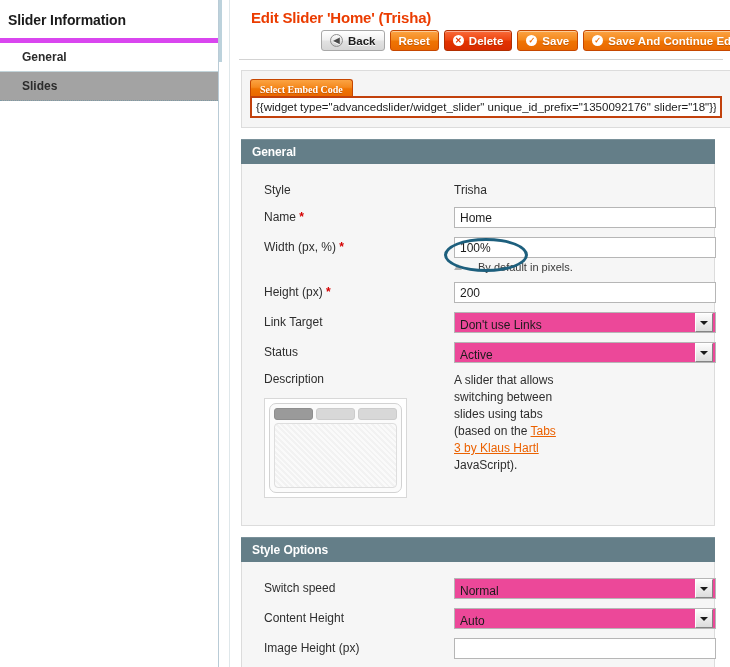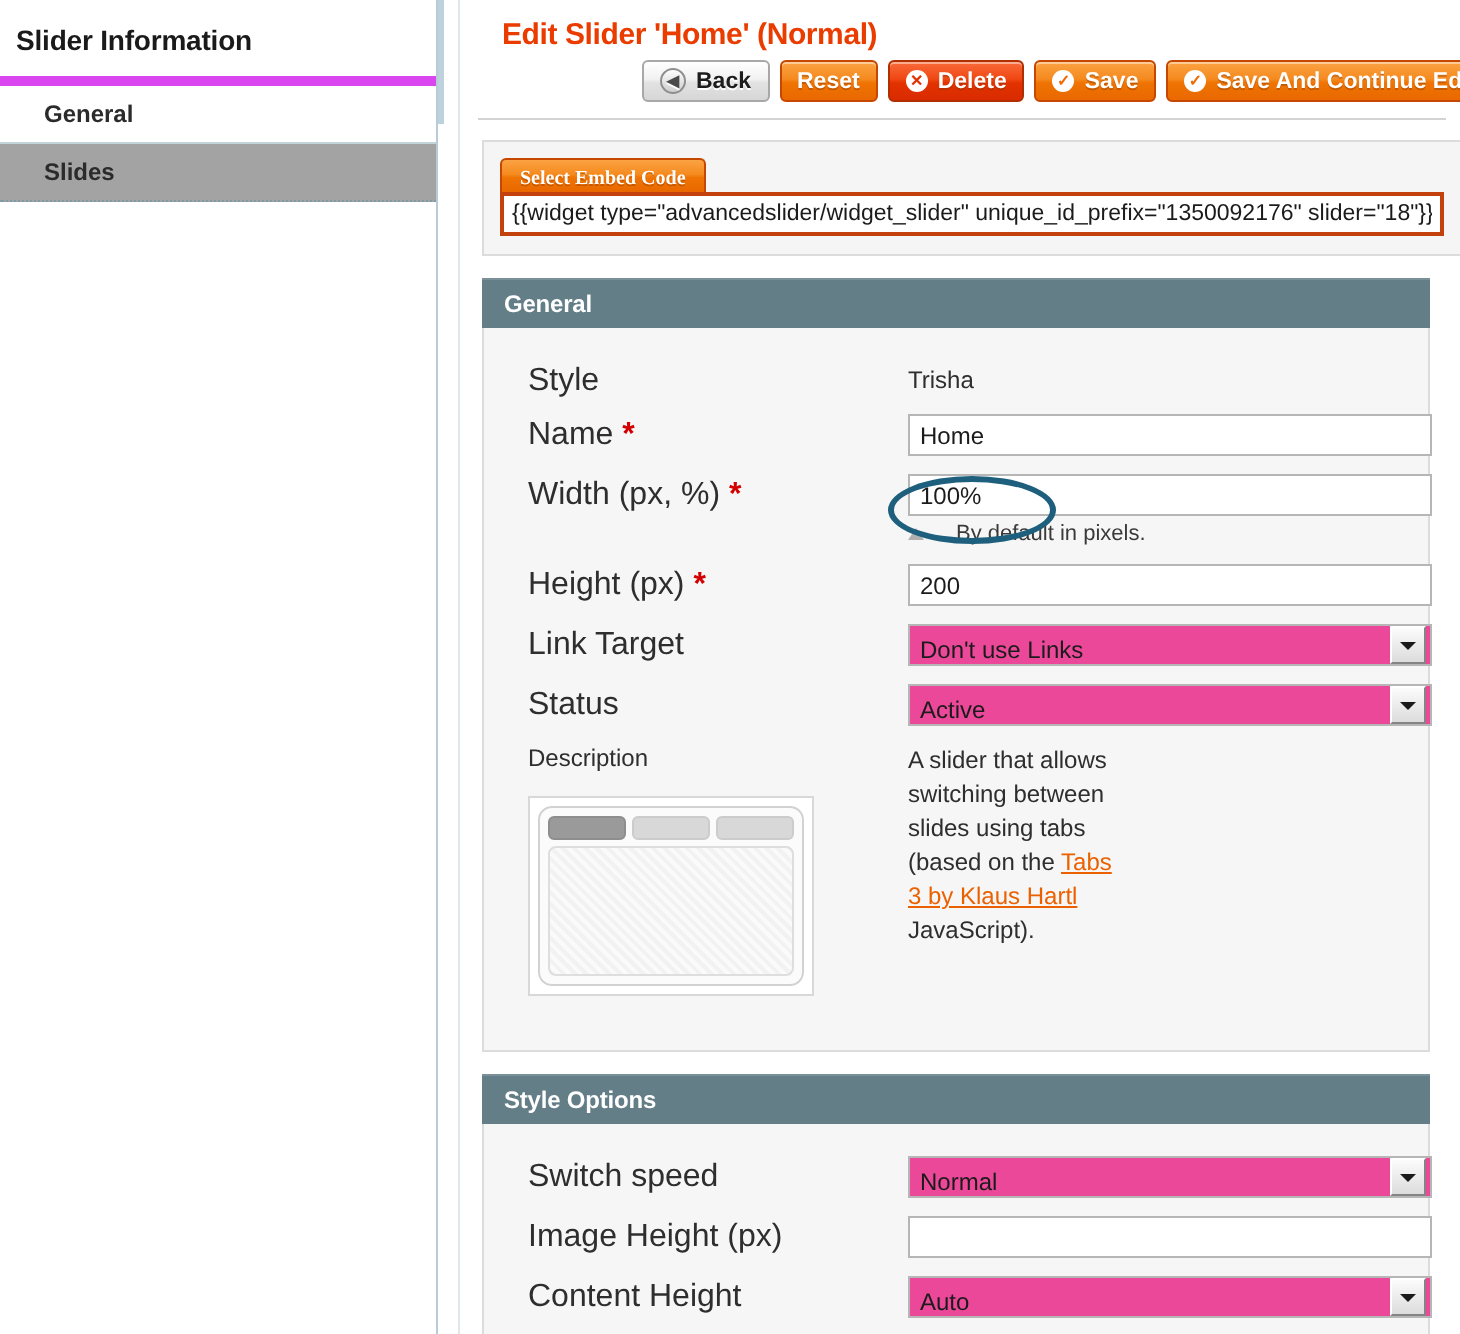--- a/index.html
+++ b/index.html
@@ -204,21 +204,21 @@
   }
   .frow {
     display: flex;
     align-items: flex-start;
     margin-bottom: 9px;
     padding-left: 22px;
   }
   .flabel {
     width: 190px;
     flex: none;
-    font-size: 16px;
+    font-size: 12px;
     color: #2e2e2e;
     padding-top: 3px;
     line-height: 15px;
   }
   .req { color: #d40000; font-weight: bold; }
   .fctl { position: relative; }
   .txt {
     width: 262px;
     box-sizing: border-box;
     height: 21px;
@@ -350,21 +350,21 @@
   </div>
   <div class="side-item active">
     <span>Slides</span>
   </div>
 </div>
 <div id="sidebar-divider"></div>
 <div id="sidebar-divider-accent"></div>
 
 <div id="main">
 
-  <div id="page-title">Edit Slider 'Home' (Normal)</div>
+  <div id="page-title">Edit Slider 'Home' (Trisha)</div>
 
   <div id="button-bar">
     <div class="btn grey">
       <span class="ico-circle light">◀</span>
       <span>Back</span>
     </div>
     <div class="btn">
       <span>Reset</span>
     </div>
     <div class="btn red">
@@ -489,36 +489,36 @@
           <div class="sel">
             <span>Normal</span>
             <span class="sel-arrow">
                 <i></i>
               </span>
           </div>
         </div>
       </div>
 
       <div class="frow">
-        <div class="flabel">Image Height (px)</div>
-        <div class="fctl">
-          <input class="txt" type="text" value="" style="">
-        </div>
-      </div>
-
-      <div class="frow">
         <div class="flabel">Content Height</div>
         <div class="fctl">
           <div class="sel">
             <span>Auto</span>
             <span class="sel-arrow">
                 <i></i>
               </span>
           </div>
         </div>
       </div>
 
+      <div class="frow">
+        <div class="flabel">Image Height (px)</div>
+        <div class="fctl">
+          <input class="txt" type="text" value="" style="">
+        </div>
+      </div>
+
     </div>
   </div>
 
 </div>
 
 <div id="annotation"></div>
 
 </body></html>

